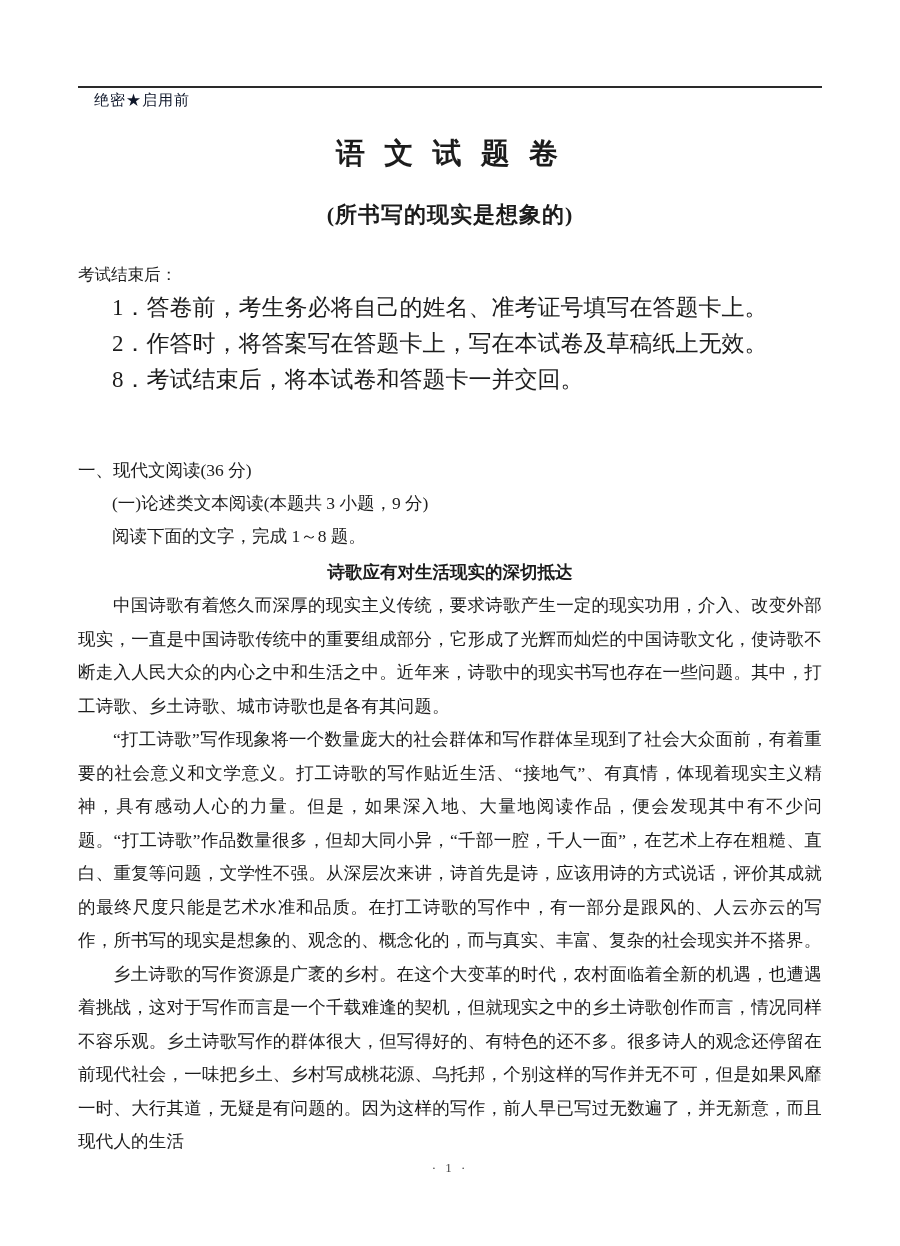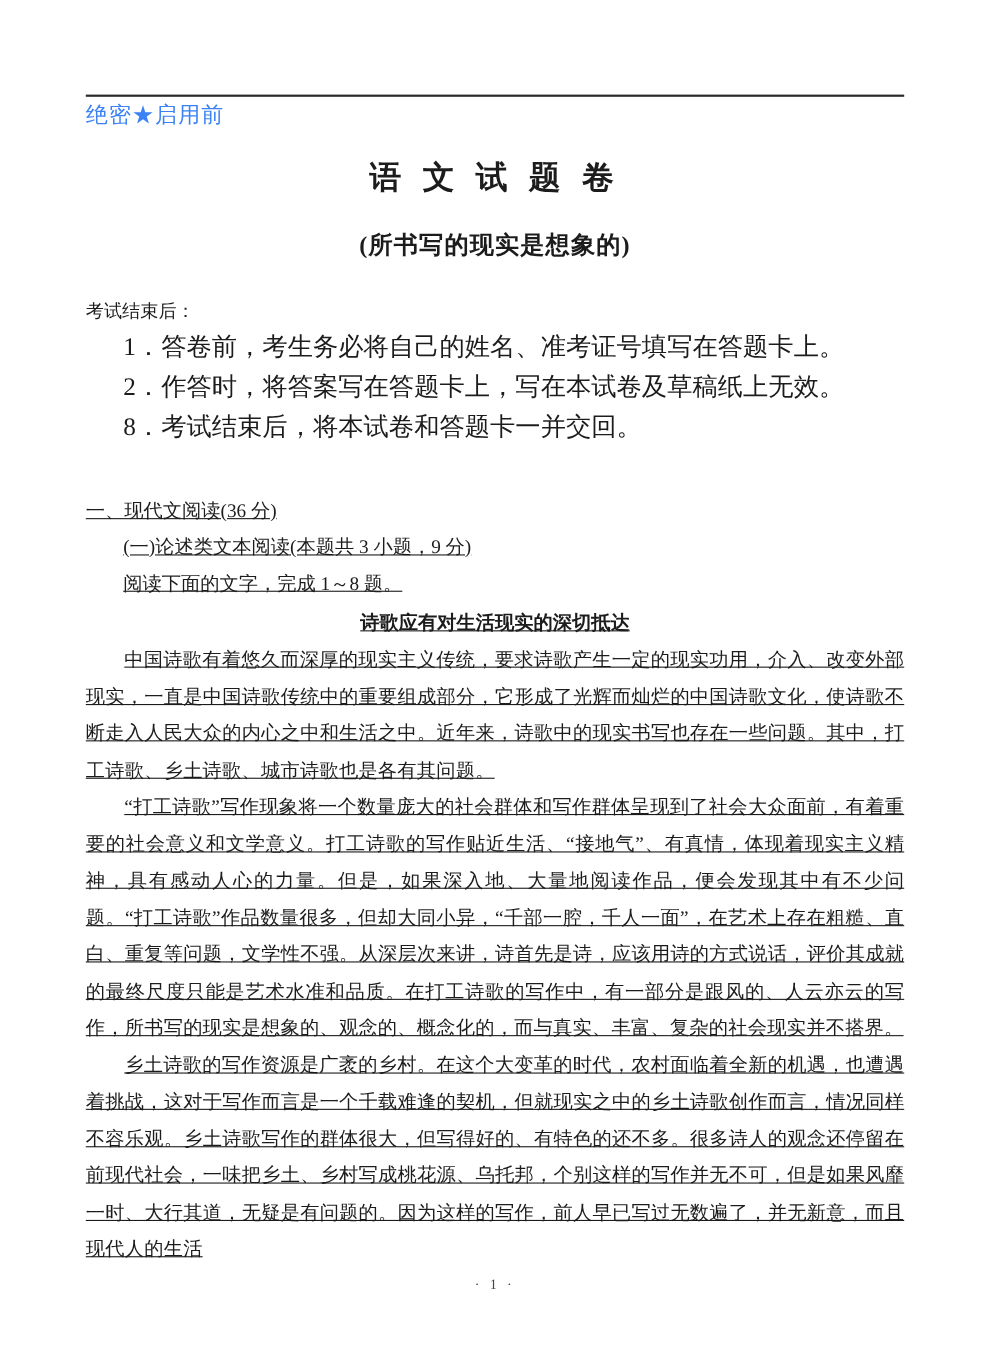--- a/index.html
+++ b/index.html
@@ -15,24 +15,25 @@
     height: 1246px;
     background: #ffffff;
     padding: 60px 78px 0 78px;
     overflow: hidden;
   }
   .top-rule {
     border-top: 2px solid #2a2a2a;
     margin-top: 26px;
   }
   .classification {
-    font-size: 20px;
+    font-size: 15px;
     letter-spacing: 1px;
     padding-top: 3px;
-    color: #3b82f6;
+    color: #0f172a;
+    margin-left: 16px;
   }
   .title-block { text-align: center; }
   .exam-title {
     margin-top: 22px;
     font-size: 23px;
     font-weight: bold;
     letter-spacing: 1px;
   }
   .paper-title {
     margin-top: 24px;
@@ -49,21 +50,21 @@
   .notice { margin-top: 30px; }
   .notice-heading {
     font-size: 16.5px;
     line-height: 30px;
   }
   .notice-item {
     font-size: 23px;
     line-height: 36px;
     padding-left: 34px;
   }
-  .section { margin-top: 42px; text-decoration: underline; }
+  .section { margin-top: 56px; }
   .section-heading {
     font-size: 17.5px;
     line-height: 33px;
   }
   .subsection-heading,
   .reading-instruction {
     font-size: 17.5px;
     line-height: 33px;
     padding-left: 34px;
   }

